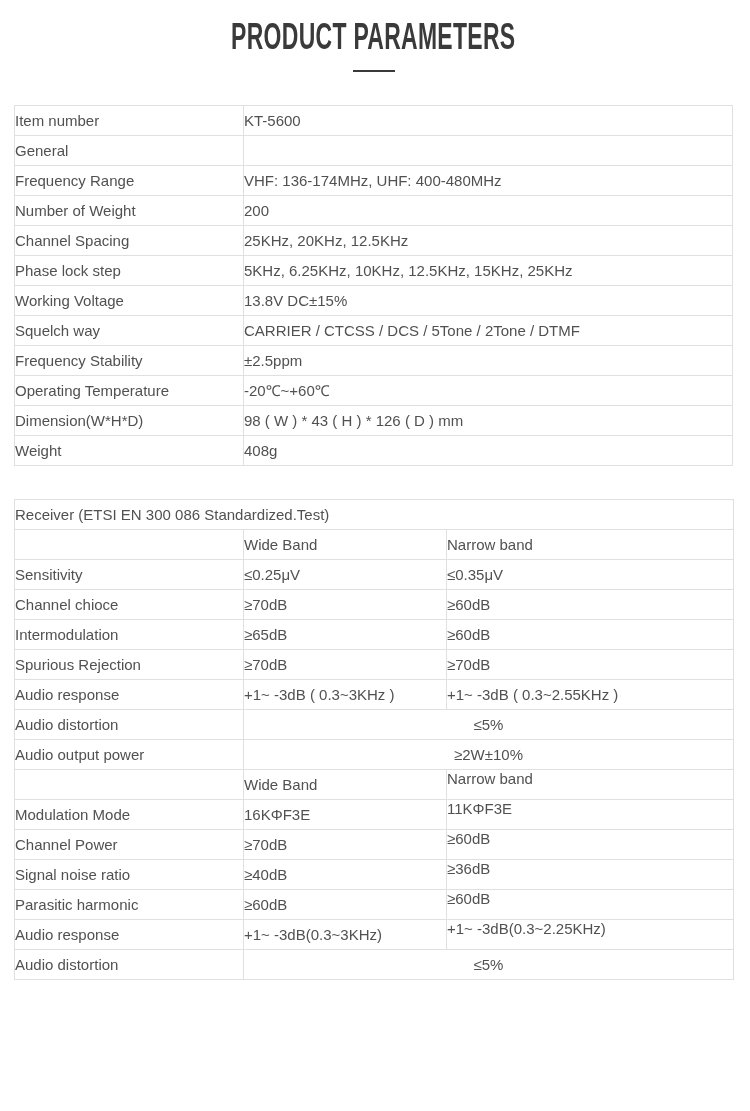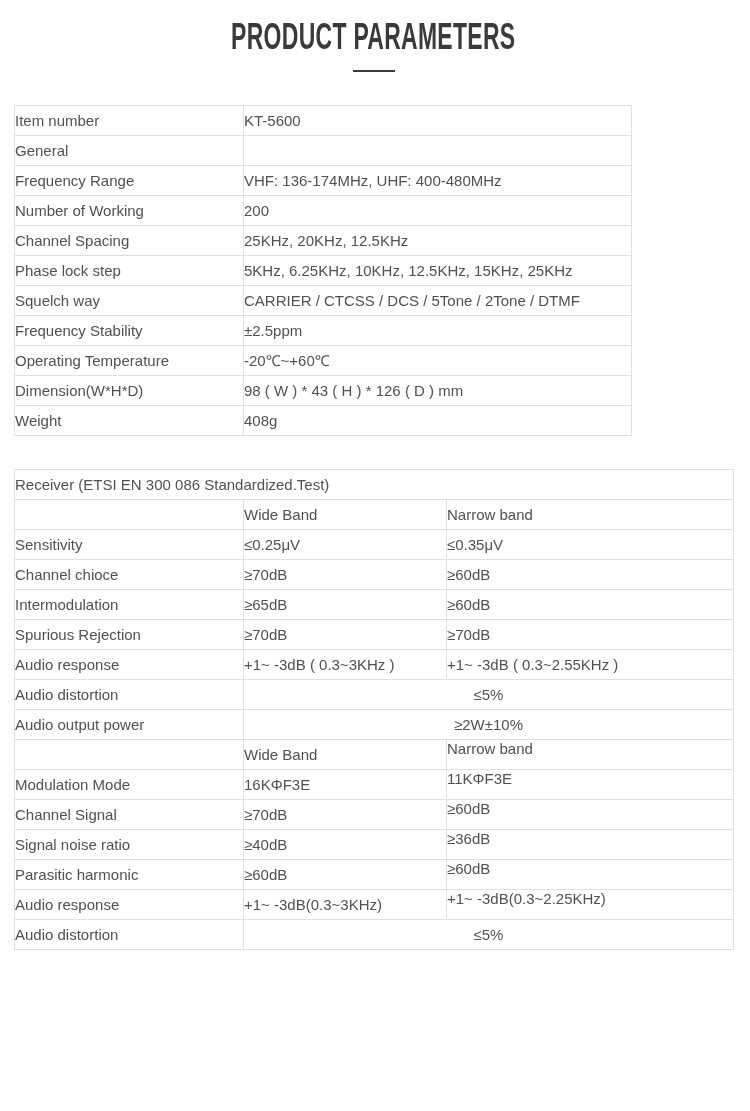--- a/index.html
+++ b/index.html
@@ -39,21 +39,21 @@
   .title-underline {
     width: 42px;
     height: 2px;
     background: #3a3a3a;
     margin: 15px auto 0 auto;
   }
   
   table.spec-table {
     border-collapse: collapse;
     table-layout: fixed;
-    width: 618px;
+    width: 719px;
     margin-top: 33px;
   }
   table.spec-table td {
     border: 1px solid #e0e0e0;
     height: 29px;
     line-height: 29px;
     font-size: 15px;
     font-weight: 400;
     color: #515151;
     padding: 0;
@@ -97,30 +97,34 @@
       </tr>
       <tr>
         <td class="c-label">General</td>
         <td class="c-value1"></td>
       </tr>
       <tr>
         <td class="c-label">Frequency Range</td>
         <td class="c-value1">VHF: 136-174MHz, UHF: 400-480MHz</td>
       </tr>
       <tr>
-        <td class="c-label">Number of Working</td>
+        <td class="c-label">Number of Weight</td>
         <td class="c-value1">200</td>
       </tr>
       <tr>
         <td class="c-label">Channel Spacing</td>
         <td class="c-value1">25KHz, 20KHz, 12.5KHz</td>
       </tr>
       <tr>
         <td class="c-label">Phase lock step</td>
         <td class="c-value1">5KHz, 6.25KHz, 10KHz, 12.5KHz, 15KHz, 25KHz</td>
+      </tr>
+      <tr>
+        <td class="c-label">Working Voltage</td>
+        <td class="c-value1">13.8V DC±15%</td>
       </tr>
       <tr>
         <td class="c-label">Squelch way</td>
         <td class="c-value1">CARRIER / CTCSS / DCS / 5Tone / 2Tone / DTMF</td>
       </tr>
       <tr>
         <td class="c-label">Frequency Stability</td>
         <td class="c-value1">±2.5ppm</td>
       </tr>
       <tr>
@@ -190,21 +194,21 @@
         <td class="c-label"></td>
         <td class="c-wide">Wide Band</td>
         <td class="c-narrow"><span class="up">Narrow band</span></td>
       </tr>
       <tr>
         <td class="c-label">Modulation Mode</td>
         <td class="c-wide">16KΦF3E</td>
         <td class="c-narrow"><span class="up">11KΦF3E</span></td>
       </tr>
       <tr>
-        <td class="c-label">Channel Signal</td>
+        <td class="c-label">Channel Power</td>
         <td class="c-wide">≥70dB</td>
         <td class="c-narrow"><span class="up">≥60dB</span></td>
       </tr>
       <tr>
         <td class="c-label">Signal noise ratio</td>
         <td class="c-wide">≥40dB</td>
         <td class="c-narrow"><span class="up">≥36dB</span></td>
       </tr>
       <tr>
         <td class="c-label">Parasitic harmonic</td>

